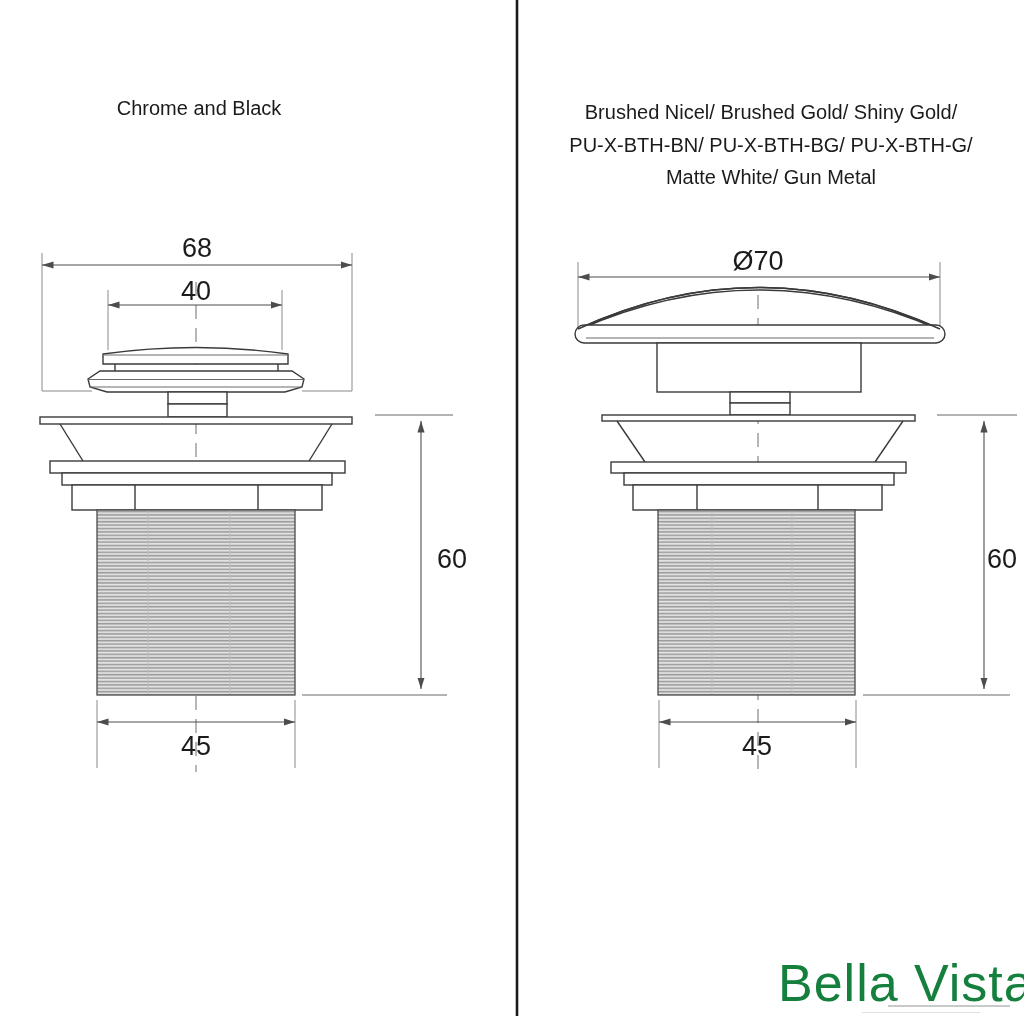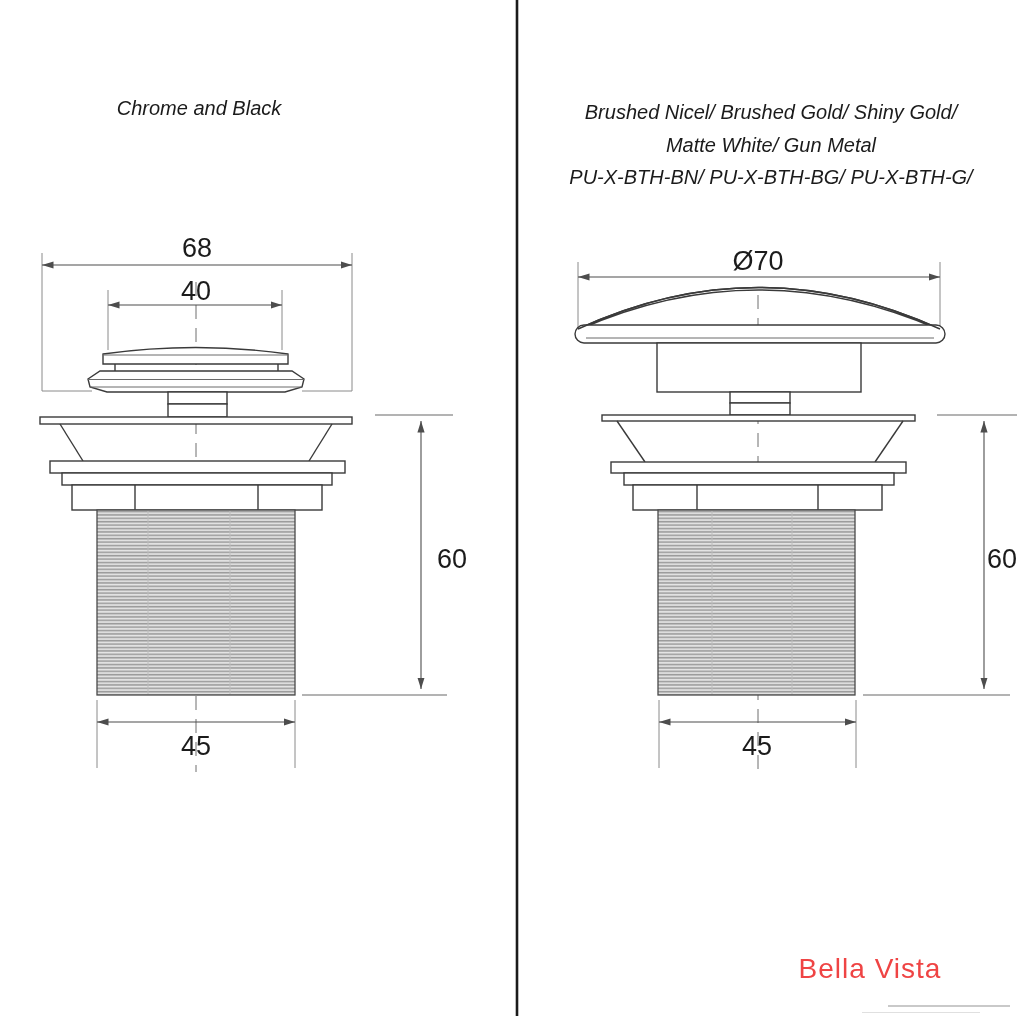--- a/index.html
+++ b/index.html
@@ -1,48 +1,48 @@
 <!DOCTYPE html>
 <html><head>
 <meta charset="utf-8">
 <style>
   html,body{margin:0;padding:0;background:#ffffff;}
   #page{position:relative;width:1024px;height:1024px;background:#ffffff;overflow:hidden;
         font-family:"Liberation Sans", sans-serif;color:#1b1b1b;}
   svg{position:absolute;left:0;top:0;}
   .title{position:absolute;text-align:center;font-size:20px;line-height:32.5px;color:#1b1b1b;}
-  .title span{display:block;white-space:nowrap;font-style:italic;}
+  .title span{display:block;white-space:nowrap;}
   #left-title{left:18px;top:92px;width:362px;}
   #right-title{left:528px;top:96px;width:486px;}
   .part{fill:none;stroke:#3a3a3a;stroke-width:1.4;}
   .part-f{fill:#ffffff;stroke:#3a3a3a;stroke-width:1.4;}
   .thin{fill:none;stroke:#6a6a6a;stroke-width:1;}
   .dim{stroke:#4d4d4d;stroke-width:1.1;fill:none;}
   .ext{stroke:#8a8a8a;stroke-width:1;fill:none;}
   .ref{stroke:#9a9a9a;stroke-width:1.4;fill:none;}
   .cl{stroke:#6e6e6e;stroke-width:1;stroke-dasharray:14 9;fill:none;}
   .dimtxt{font-family:"Liberation Sans", sans-serif;font-size:27px;fill:#1b1b1b;text-anchor:middle;}
   .threadline{stroke:#bdbdbd;stroke-width:1;}
-  #watermark{position:absolute;left:750px;top:953px;width:240px;text-align:center;
-             font-size:28px;letter-spacing:1px;color:#ef4444;white-space:nowrap;}
+  #watermark{position:absolute;left:778px;top:953px;width:240px;text-align:center;
+             font-size:52px;letter-spacing:1px;color:#15803d;white-space:nowrap;}
   .wm-line1{position:absolute;left:888px;top:1005px;width:122px;border-top:2.5px solid #c9c9c9;}
   .wm-line2{position:absolute;left:862px;top:1012px;width:118px;border-top:1.5px solid #e0e0e0;}
 </style>
 </head>
 <body>
 
 <div id="page">
 
   <div id="left-title" class="title">
     <span>Chrome and Black</span>
   </div>
   <div id="right-title" class="title">
     <span>Brushed Nicel/ Brushed Gold/ Shiny Gold/</span>
+    <span>PU-X-BTH-BN/ PU-X-BTH-BG/ PU-X-BTH-G/</span>
     <span>Matte White/ Gun Metal</span>
-    <span>PU-X-BTH-BN/ PU-X-BTH-BG/ PU-X-BTH-G/</span>
   </div>
 
   <svg width="1024" height="1024" viewBox="0 0 1024 1024">
     <defs>
       <marker id="aE" markerWidth="13" markerHeight="10" refX="11.5" refY="5" orient="auto" markerUnits="userSpaceOnUse">
         <path d="M0,1.4 L11.5,5 L0,8.6 Z" fill="#4d4d4d"></path>
       </marker>
       <marker id="aS" markerWidth="13" markerHeight="10" refX="11.5" refY="5" orient="auto-start-reverse" markerUnits="userSpaceOnUse">
         <path d="M0,1.4 L11.5,5 L0,8.6 Z" fill="#4d4d4d"></path>
       </marker>

